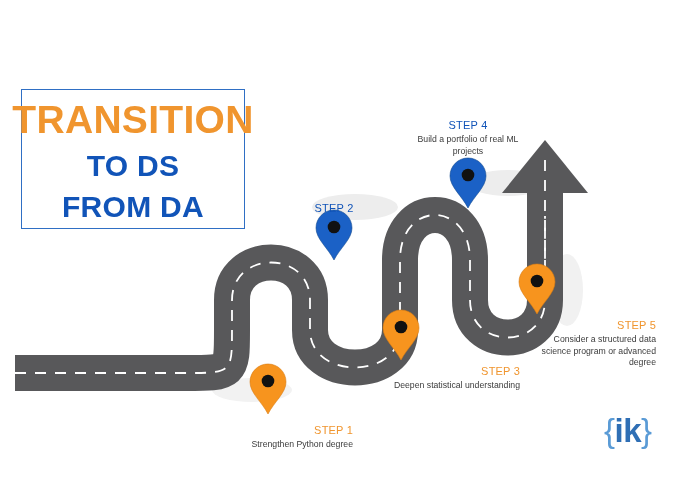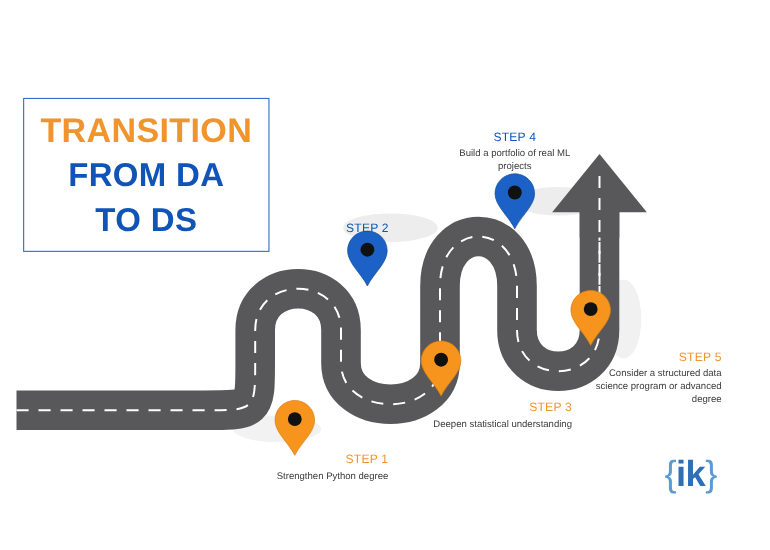--- a/index.html
+++ b/index.html
@@ -35,21 +35,21 @@
     padding-top: 2px;
   }
   .title-line {
     font-weight: bold;
     font-size: 30px;
     letter-spacing: 0.3px;
     line-height: 1.36;
     text-align: center;
     white-space: nowrap;
   }
-  .title-line.l1 { color: #f0952e; font-size: 31px; }
+  .title-line.l1 { color: #f0952e; font-size: 39px; }
   .title-line.l2 { color: #1154b8; }
   .title-line.l3 { color: #1154b8; }
 
   
   #road-svg {
     position: absolute;
     left: 0;
     top: 0;
     width: 700px;
     height: 500px;
@@ -150,25 +150,25 @@
     </g>
 
     <g>
       <path d="M 537 264 C 527 264 519 272 519 282 C 519 293 531 302 537 314 C 543 302 555 293 555 282 C 555 272 547 264 537 264 Z" fill="#f7941e" stroke="#d97c12" stroke-width="0.6"></path>
       <circle cx="537" cy="281" r="6.3" fill="#111111"></circle>
     </g>
   </svg>
 
   <div id="title-card">
     <div class="title-line l1">TRANSITION</div>
+    <div class="title-line l3">TO DS</div>
     <div class="title-line l2">FROM DA</div>
-    <div class="title-line l3">TO DS</div>
   </div>
 
-  <div class="step-block align-left" style="left:213px; top:412px; width:140px;">
+  <div class="step-block align-left" style="left:213px; top:424px; width:140px;">
     <div class="step-title orange">STEP 1</div>
     <div class="step-desc">Strengthen Python degree</div>
   </div>
 
   <div class="step-block align-center" style="left:262px; top:158px; width:144px;margin-top:44px;">
     <div class="step-title blue">STEP 2</div>
   </div>
 
   <div class="step-block align-left" style="left:390px; top:365px; width:130px;">
     <div class="step-title orange">STEP 3</div>

